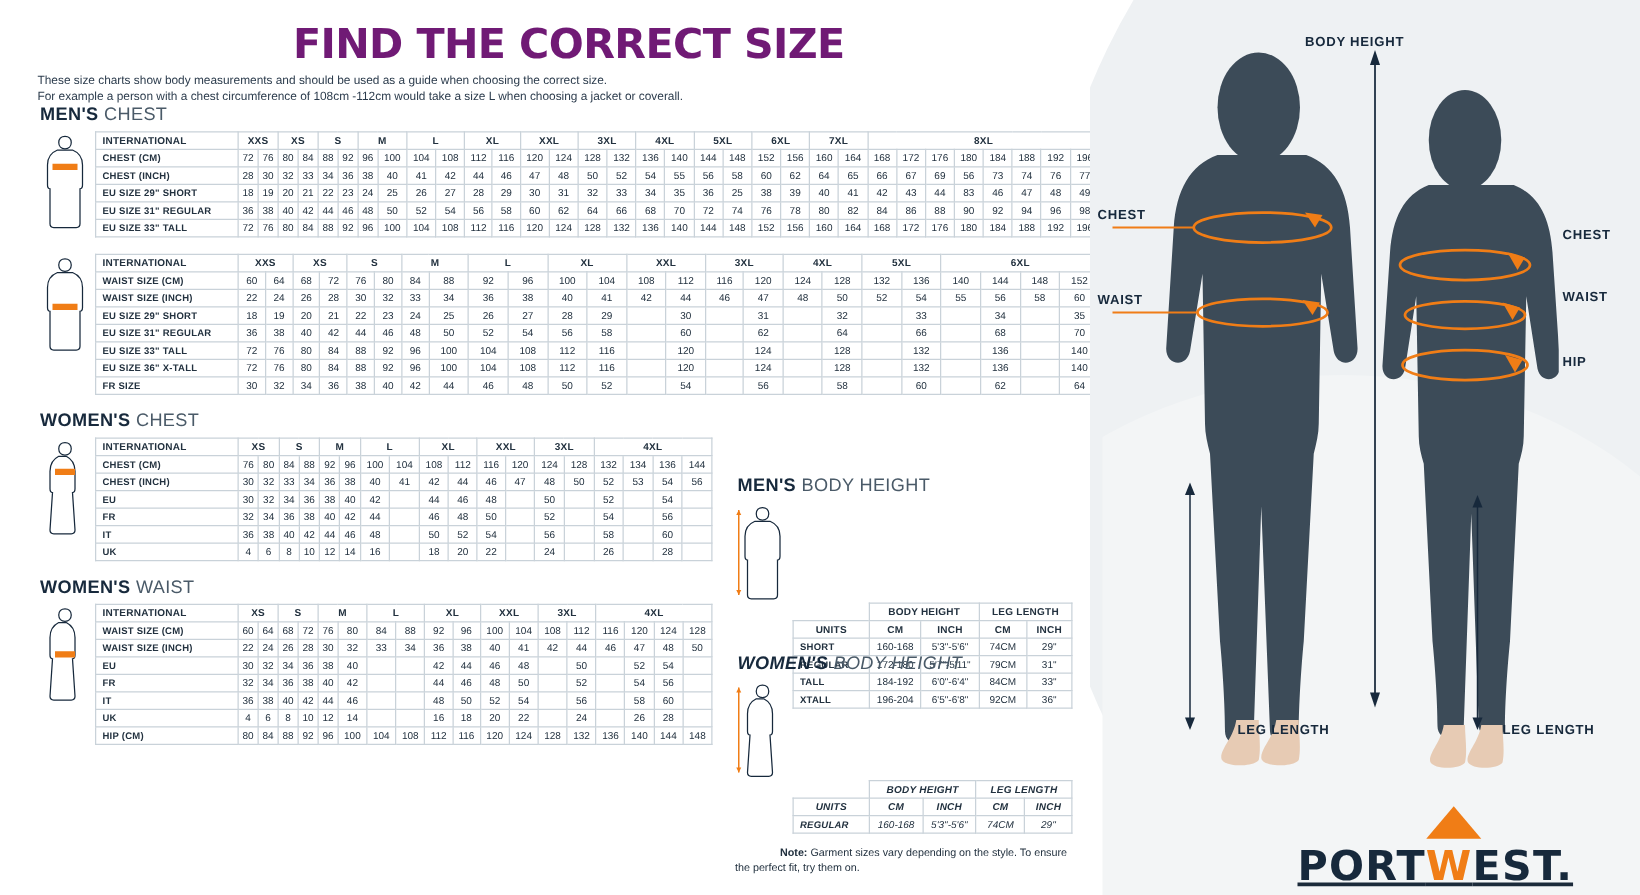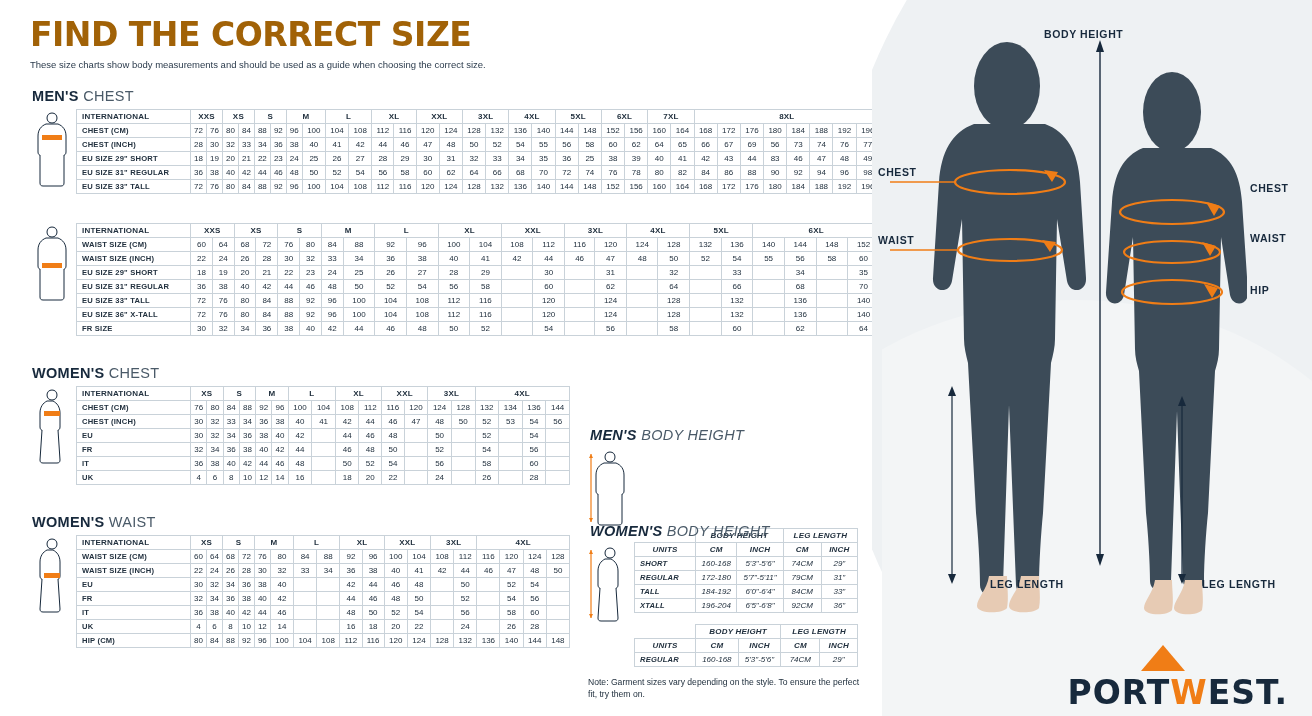--- a/index.html
+++ b/index.html
@@ -11,29 +11,30 @@
     overflow:hidden;
     position:relative;
   }
   .page{position:relative;width:1312px;height:716px;}
 
   
   .left{position:absolute;left:0;top:0;width:880px;height:716px;padding:18px 0 0 30px;box-sizing:border-box;}
 
   h1.title{
     font-size:33px;line-height:34px;margin:0 0 7px 0;
-    font-weight:bold;letter-spacing:-0.5px;color:#a16207;
+    font-weight:bold;letter-spacing:-0.5px;color:#701a75;
     font-family:"DejaVu Sans", sans-serif;
+    text-align:center;
   }
-  .intro{font-size:9.5px;line-height:12.5px;color:#2b3b4c;margin:0 0 16px 0;}
+  .intro{font-size:9.5px;line-height:12.5px;color:#2b3b4c;margin:0 0 0 0;}
 
   .sec-title{font-size:14.5px;font-weight:bold;letter-spacing:.3px;margin:0 0 5px 2px;color:#17293c;}
   .sec-title .light{font-weight:normal;color:#4a5a68;}
 
-  .block{position:relative;margin-bottom:29px;}
+  .block{position:relative;margin-bottom:13px;}
   .block .figure{position:absolute;left:0;top:0;width:46px;}
   .tablewrap{margin-left:46px;}
 
   table{border-collapse:collapse;width:100%;}
   table td,table th{
     border:1px solid #c9d2d9;
     font-size:8px;
     height:13px;
     text-align:center;
     color:#22313f;
@@ -42,24 +43,24 @@
     white-space:nowrap;
   }
   table td.lbl{
     text-align:left;padding-left:5px;font-weight:bold;font-size:7.6px;
     letter-spacing:.2px;
   }
   table tr.head td{font-weight:bold;font-size:8px;letter-spacing:.2px;}
   table tr.head td.lbl{font-weight:bold;}
 
   
-  .small-tables{position:absolute;left:588px;top:427px;width:270px;font-style:italic;}
+  .small-tables{position:absolute;left:588px;top:381px;width:270px;}
   .small-tables2{position:absolute;left:588px;top:523px;width:270px;font-style:italic;}
   .note{position:absolute;left:588px;top:676px;width:272px;font-size:8.6px;line-height:12px;color:#22313f;}
-  .note b{font-weight:normal;}
+  .note b{font-weight:bold;margin-left:36px;}
 
   
   .fig{width:44px;height:auto;display:block;}
 
   
   .right{position:absolute;left:872px;top:0;width:440px;height:716px;overflow:hidden;}
   .bgshape{position:absolute;inset:0;background:#ffffff;}
   .grey-swoosh{
     position:absolute;left:-40px;top:-60px;width:560px;height:840px;
     background:#eef1f3;
@@ -68,21 +69,21 @@
   .grey-swoosh2{
     position:absolute;left:10px;top:300px;width:480px;height:460px;
     background:#f3f5f6;
     clip-path:ellipse(70% 60% at 40% 60%);
   }
 
   .label{
     position:absolute;font-size:10.5px;font-weight:bold;letter-spacing:.6px;color:#17293c;
   }
 
-  .logo{position:absolute;left:1038px;top:645px;width:250px;text-align:right;}
+  .logo{position:absolute;left:1038px;top:645px;width:250px;text-align:left;text-decoration:underline;}
   .logo .mark{
     width:0;height:0;margin:0 auto 2px auto;
     border-left:22px solid transparent;border-right:22px solid transparent;
     border-bottom:26px solid #f07d16;
   }
   .logo .word{
     font-family:"DejaVu Sans", sans-serif;
     font-size:33px;font-weight:bold;letter-spacing:1px;color:#17293c;
   }
   .logo .word .w{color:#f07d16;}
@@ -90,20 +91,21 @@
 </head>
 <body>
 
 <div class="page">
 
   <div class="left">
 
     <h1 class="title">FIND THE CORRECT SIZE</h1>
     <div class="intro">
       <div>These size charts show body measurements and should be used as a guide when choosing the correct size.</div>
+      <div>For example a person with a chest circumference of 108cm -112cm would take a size L when choosing a jacket or coverall.</div>
     </div>
 
     <div class="sec-title">
       <span>MEN'S</span>
       <span class="light">CHEST</span>
     </div>
     <div class="block">
       <div class="figure">
         <svg class="fig" viewBox="0 0 44 80">
           <path d="M22 4c-3 0-5 2-5 5s2 5 5 5 5-2 5-5-2-5-5-5z" fill="none" stroke="#17293c" stroke-width="1"></path>

